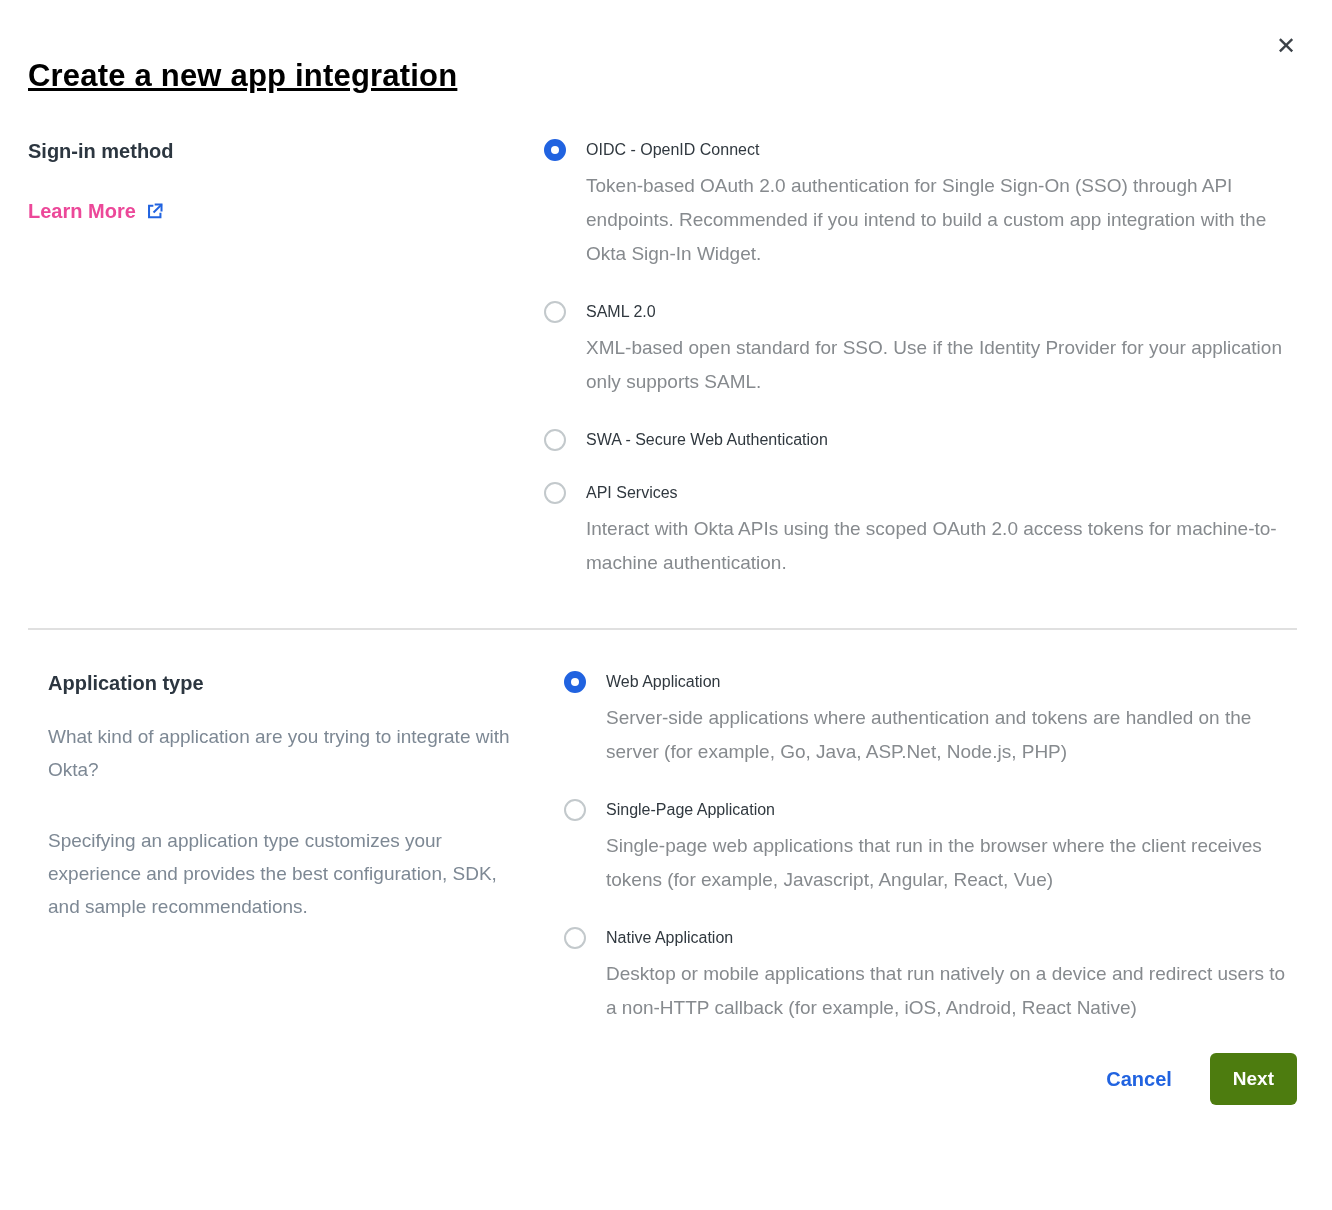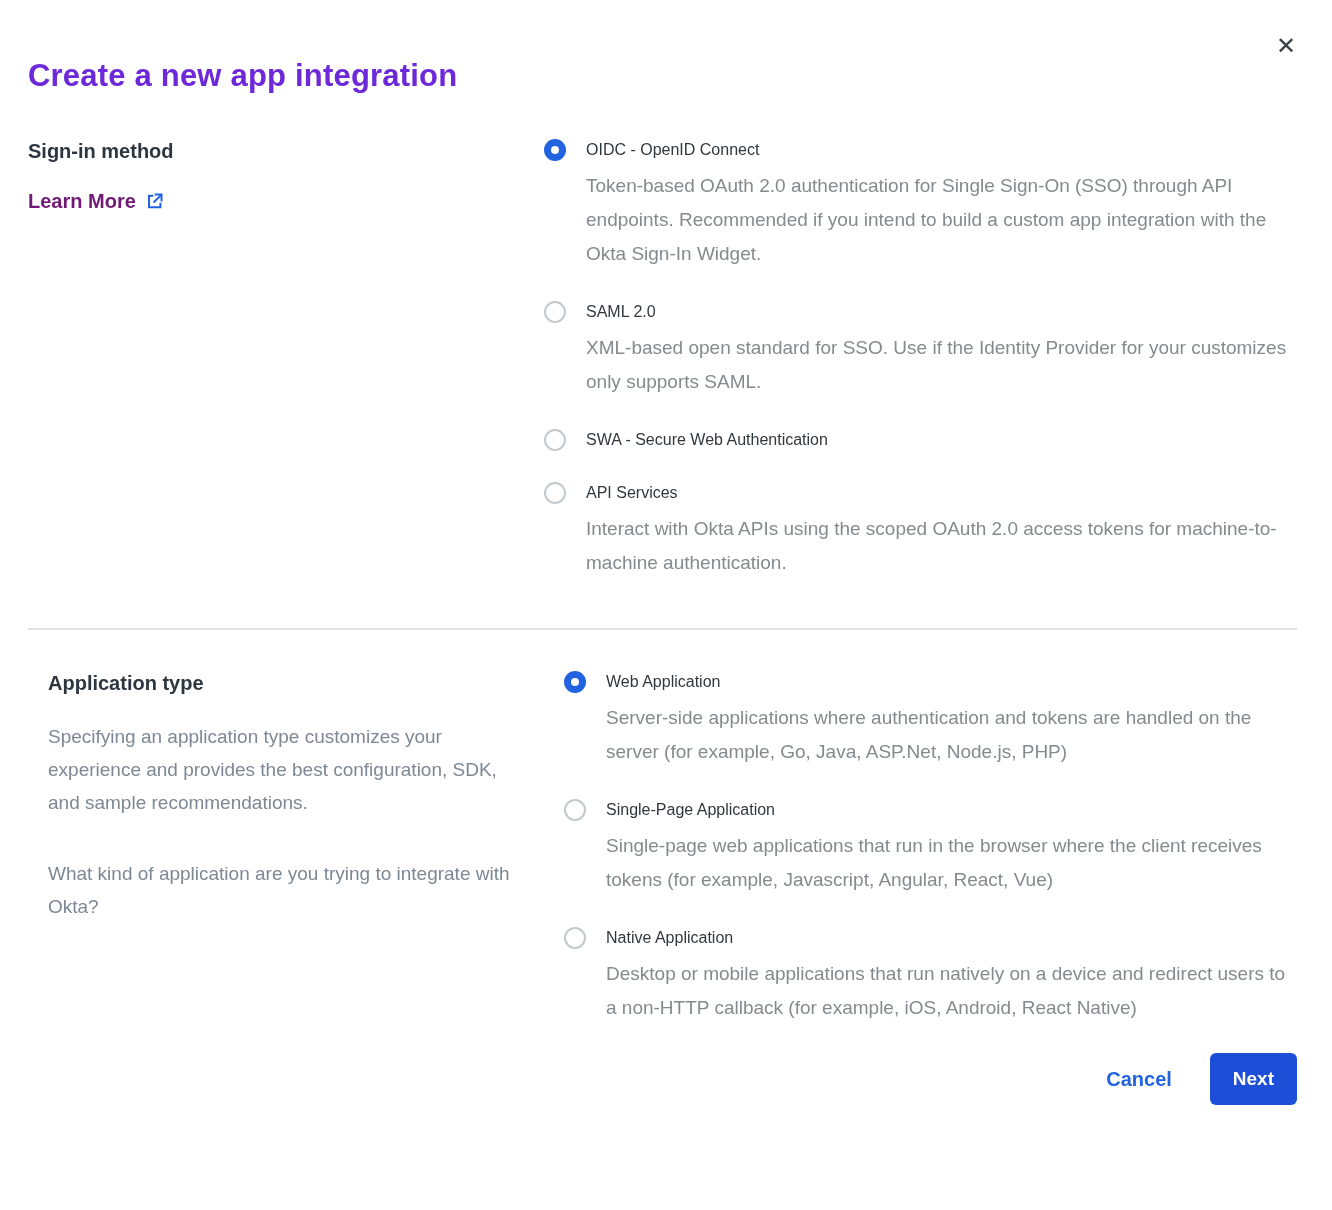--- a/index.html
+++ b/index.html
@@ -26,41 +26,42 @@
     border: none;
     font-size: 24px;
     line-height: 24px;
     color: #3c4248;
     cursor: pointer;
     font-family: "DejaVu Sans", sans-serif;
   }
   h1.dialog-title {
     font-size: 31px;
     font-weight: 700;
-    color: #6d28d9;
+    color: #000000;
     letter-spacing: 0.2px;
     line-height: 40px;
+    text-decoration: underline;
   }
   .section-row {
     display: grid;
     grid-template-columns: 516px 1fr;
     margin-top: 42px;
   }
   .left-col .section-heading {
     font-size: 20px;
     font-weight: 700;
     color: #2c3640;
     line-height: 26px;
   }
   .learn-more {
     display: inline-flex;
     align-items: center;
     gap: 9px;
-    margin-top: 26px;
-    color: #701a75;
+    margin-top: 36px;
+    color: #ec4899;
     font-size: 20px;
     font-weight: 600;
     text-decoration: none;
     cursor: pointer;
   }
   .learn-more svg { display: block; }
   .left-para {
     margin-top: 24px;
     font-size: 19px;
     line-height: 33px;
@@ -129,21 +130,21 @@
     gap: 38px;
   }
   .cancel-link {
     color: #2163e0;
     font-size: 20px;
     font-weight: 700;
     text-decoration: none;
     cursor: pointer;
   }
   .next-btn {
-    background: #1d4ed8;
+    background: #4d7c0f;
     color: #ffffff;
     border: none;
     border-radius: 6px;
     font-size: 19px;
     font-weight: 700;
     font-family: "Liberation Sans", sans-serif;
     padding: 15px 23px;
     cursor: pointer;
   }
 </style>
@@ -177,21 +178,21 @@
         <div class="option-text">
           <div class="option-label">OIDC - OpenID Connect</div>
           <div class="option-desc">Token-based OAuth 2.0 authentication for Single Sign-On (SSO) through API endpoints. Recommended if you intend to build a custom app integration with the Okta Sign-In Widget.</div>
         </div>
       </div>
 
       <div class="option">
         <span class="radio"></span>
         <div class="option-text">
           <div class="option-label">SAML 2.0</div>
-          <div class="option-desc">XML-based open standard for SSO. Use if the Identity Provider for your customizes only supports SAML.</div>
+          <div class="option-desc">XML-based open standard for SSO. Use if the Identity Provider for your application only supports SAML.</div>
         </div>
       </div>
 
       <div class="option">
         <span class="radio"></span>
         <div class="option-text">
           <div class="option-label">SWA - Secure Web Authentication</div>
         </div>
       </div>
 
@@ -204,22 +205,22 @@
       </div>
 
     </div>
   </div>
 
   <hr class="divider">
 
   <div class="section-row apptype">
     <div class="left-col">
       <div class="section-heading">Application type</div>
+      <p class="left-para">What kind of application are you trying to integrate with Okta?</p>
       <p class="left-para">Specifying an application type customizes your experience and provides the best configuration, SDK, and sample recommendations.</p>
-      <p class="left-para">What kind of application are you trying to integrate with Okta?</p>
     </div>
     <div class="right-col">
 
       <div class="option">
         <span class="radio selected"></span>
         <div class="option-text">
           <div class="option-label">Web Application</div>
           <div class="option-desc">Server-side applications where authentication and tokens are handled on the server (for example, Go, Java, ASP.Net, Node.js, PHP)</div>
         </div>
       </div>

